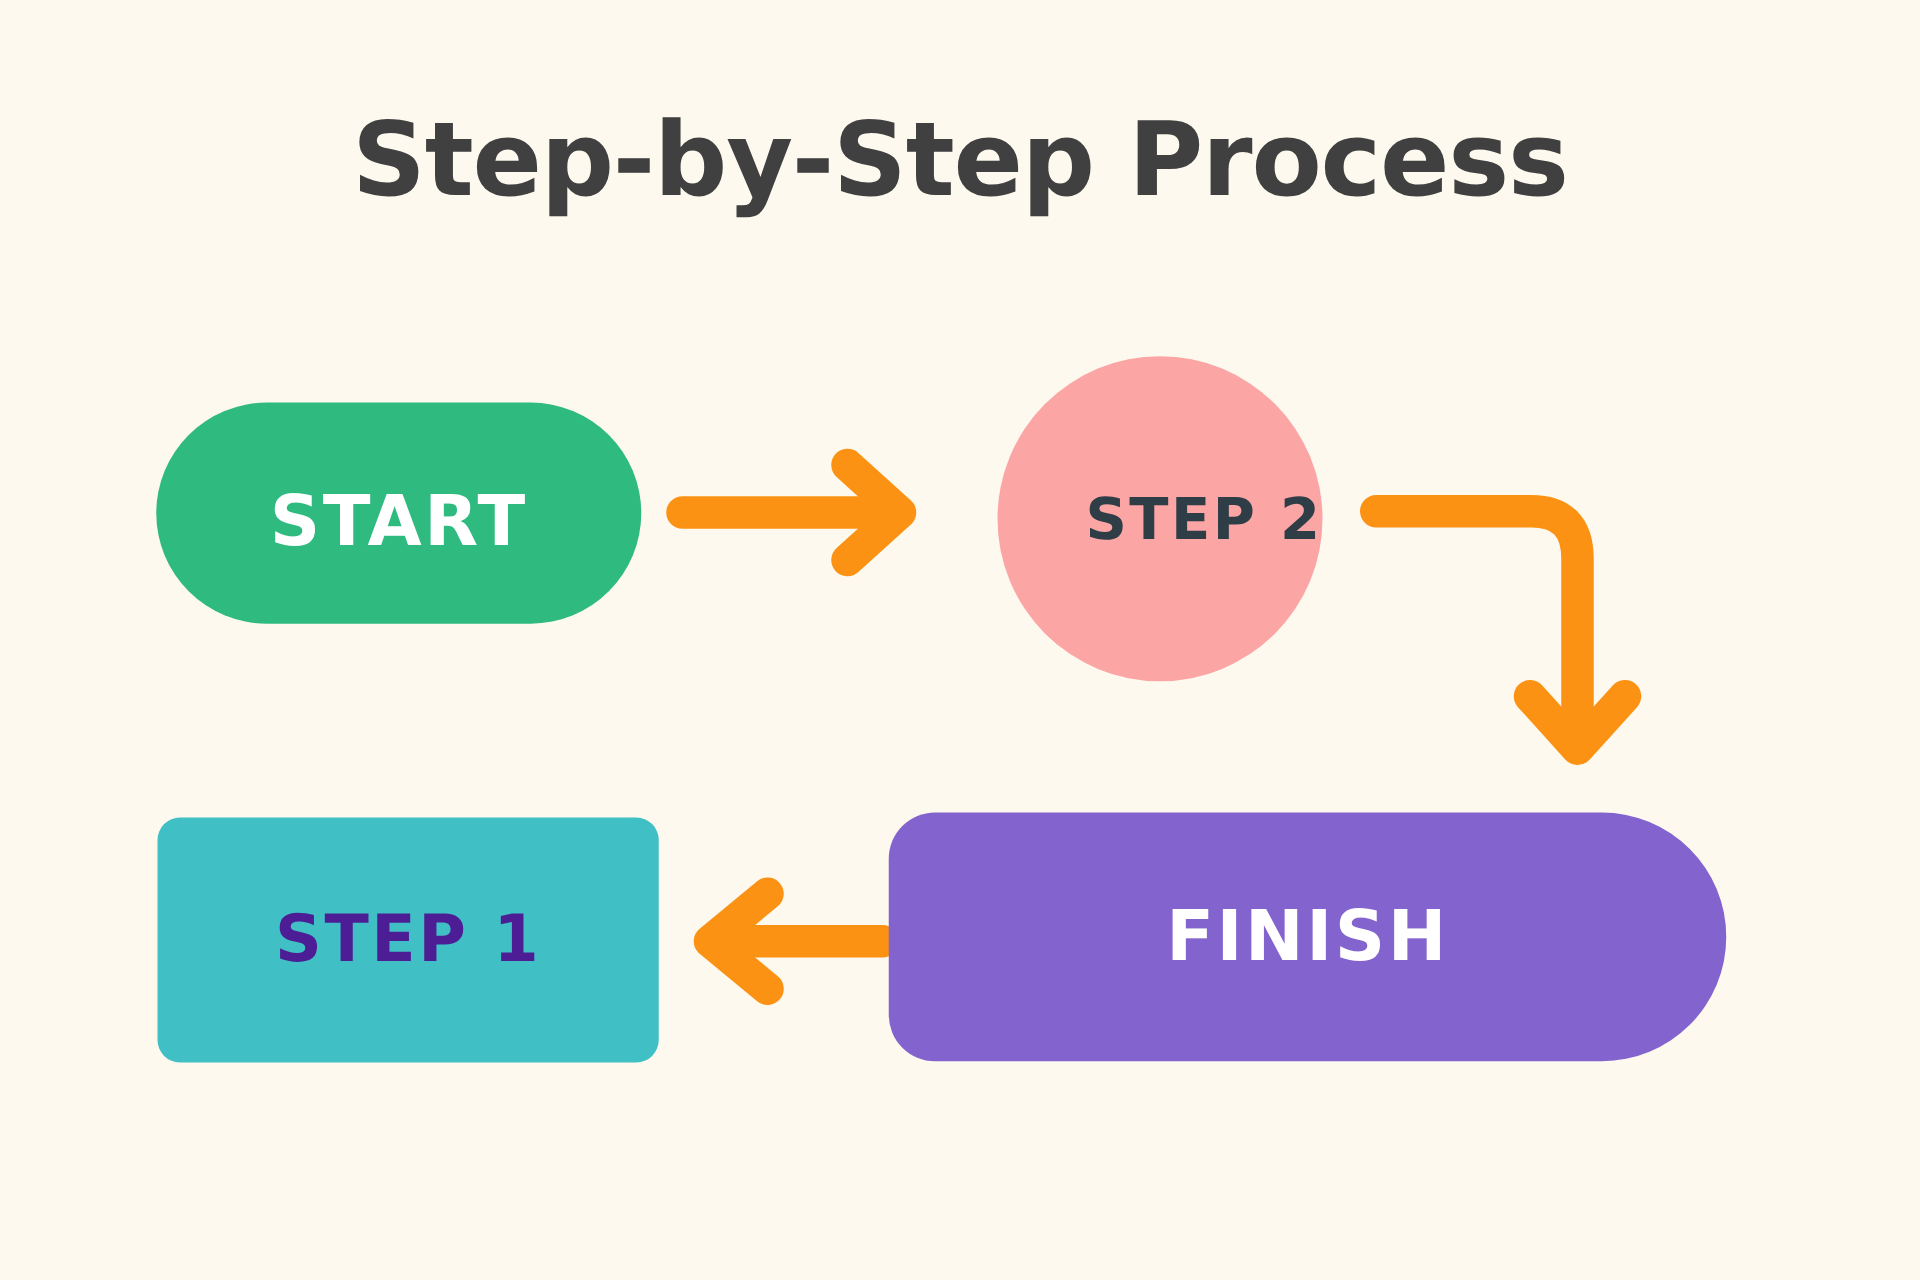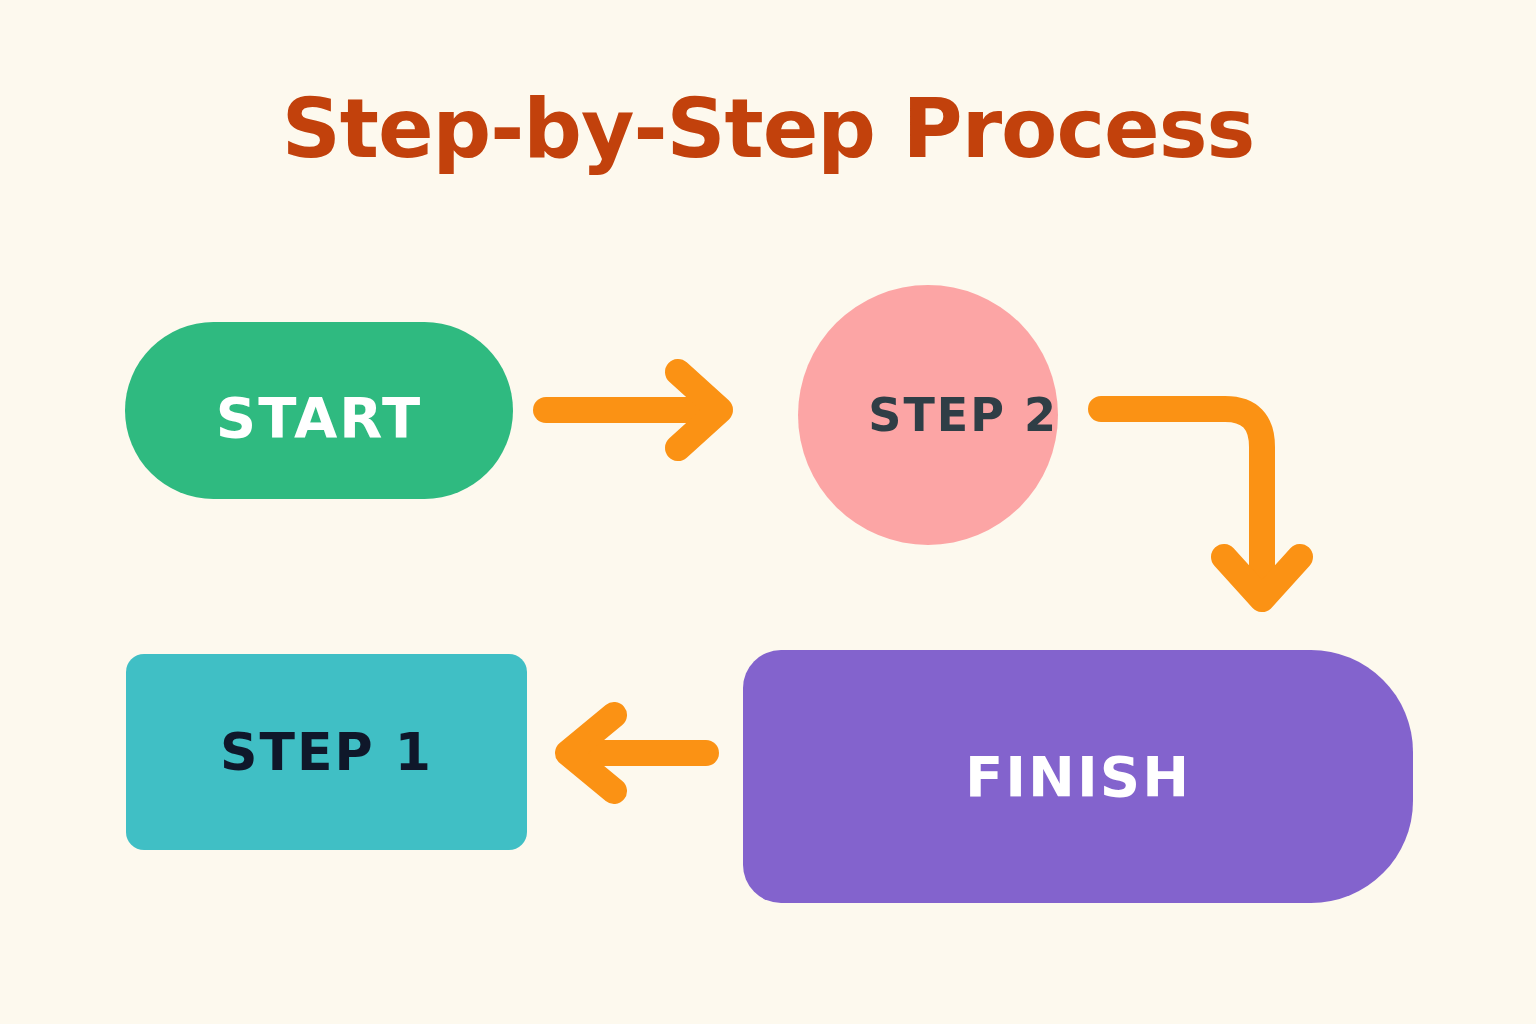--- a/index.html
+++ b/index.html
@@ -25,21 +25,21 @@
   .title {
     position: absolute;
     left: 0;
     top: 86px;
     width: 1536px;
     text-align: center;
     font-family: "DejaVu Sans", sans-serif;
     font-size: 82px;
     font-weight: bold;
     letter-spacing: -1px;
-    color: #c2410c;
+    color: #404040;
     line-height: 1.05;
     white-space: nowrap;
   }
 
   
   .node {
     position: absolute;
     display: flex;
     align-items: center;
     justify-content: center;
@@ -86,30 +86,30 @@
   
   #node-step1 {
     left: 126px;
     top: 654px;
     width: 401px;
     height: 196px;
     background: #40BFC5;
     border-radius: 18px;
   }
   #node-step1 .node-label {
-    color: #0f172a;
+    color: #4c1d95;
     font-size: 52px;
   }
 
   
   #node-finish {
-    left: 743px;
+    left: 711px;
     top: 650px;
     width: 670px;
-    height: 253px;
+    height: 199px;
     background: #8363CD;
     border-radius: 38px 102px 102px 38px;
     text-align: right;
   }
   #node-finish .node-label {
     color: #FFFFFF;
     font-size: 56px;
   }
 
   

